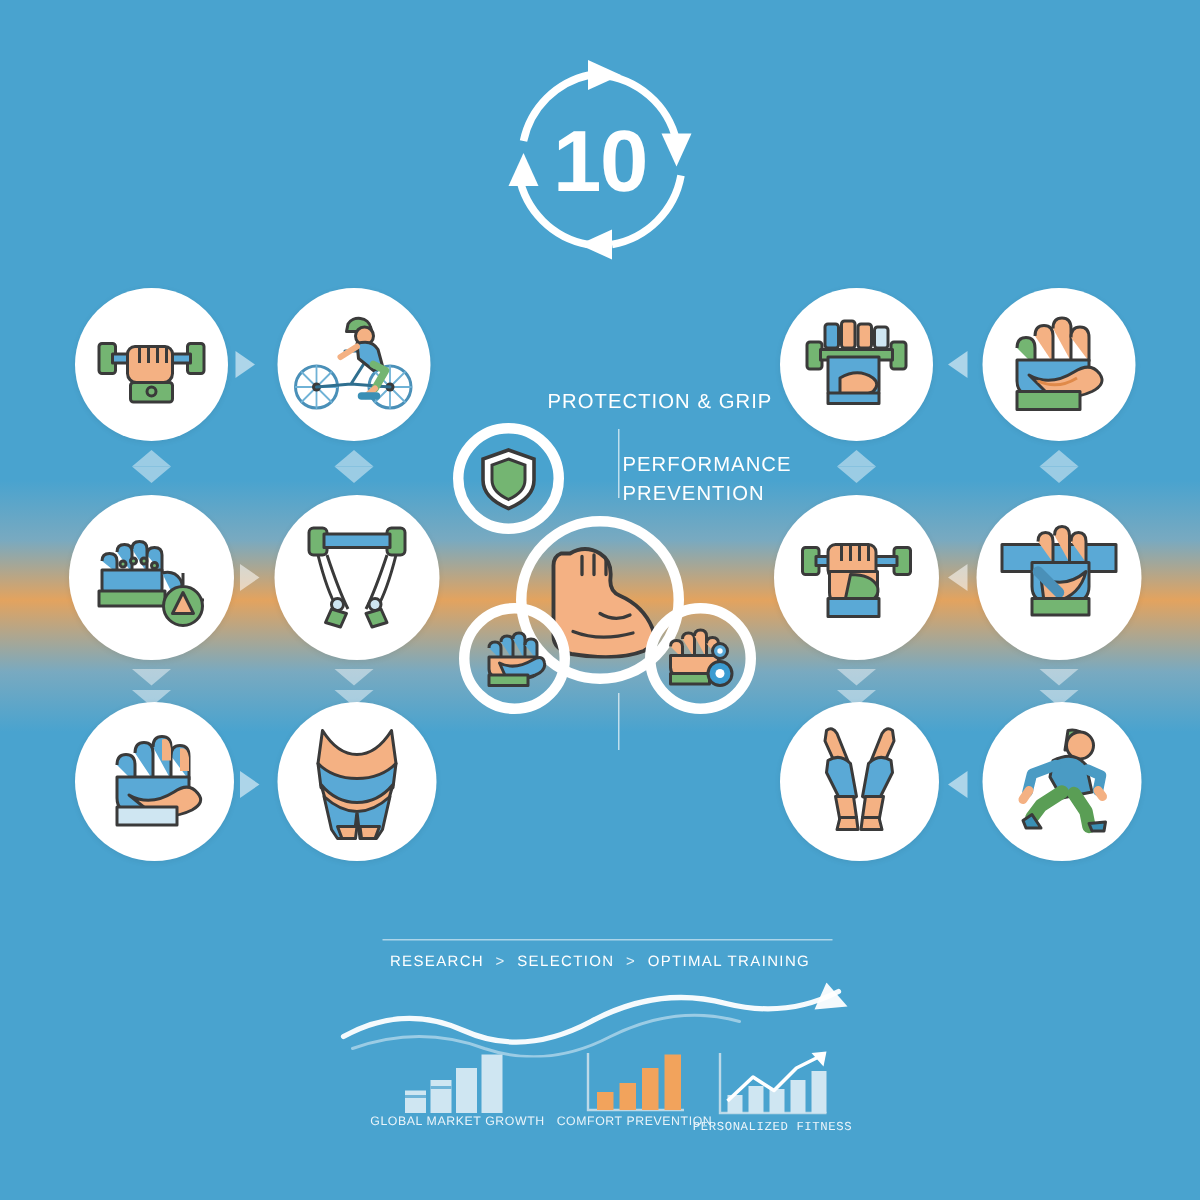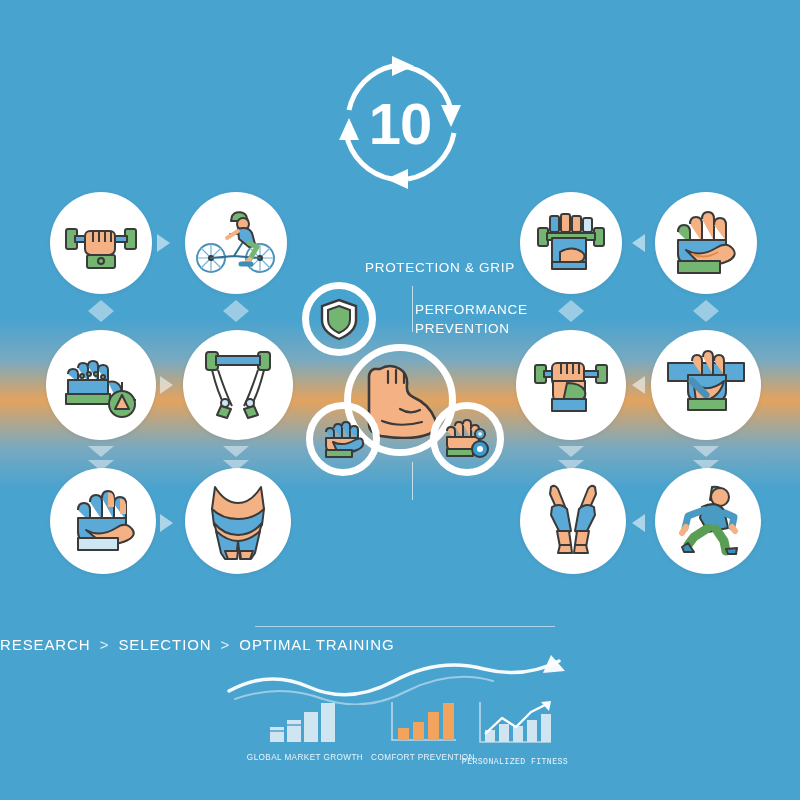--- a/index.html
+++ b/index.html
@@ -19,21 +19,21 @@
         rgba(160,175,180,0.55) 45%,
         rgba(240,163,85,0.92) 50%,
         rgba(160,175,180,0.55) 56%,
         rgba(73,163,207,0) 61%,
         rgba(73,163,207,0) 100%),
       #49a3cf;
     overflow:hidden;
   }
 
   
-  .cycle{ position:absolute; left:330px; top:48px; width:140px; height:150px; }
+  .cycle{ position:absolute; left:330px; top:32px; width:140px; height:150px; }
   .cycle svg{ display:block; }
   .cycle .num{
     position:absolute; left:0; top:0; width:140px; height:150px;
     display:flex; align-items:center; justify-content:center;
     color:#fff; font-size:58px; font-weight:700; letter-spacing:-1px;
   }
 
   
   .circle{
     position:absolute; border-radius:50%;
@@ -100,30 +100,30 @@
 
   .vline{ position:absolute; width:1px; background:rgba(255,255,255,.65); }
   #vline-top{ left:412px; top:286px; height:46px; }
   #vline-bottom{ left:412px; top:462px; height:38px; }
 
   
   .hr{ position:absolute; height:1px; background:rgba(255,255,255,.55); }
   #rule-top{ left:255px; top:626px; width:300px; }
   #flow-label{
     position:absolute; left:0; top:636px; width:800px;
-    color:#fff; font-size:15px; letter-spacing:.9px;
+    text-align:center; color:#fff; font-size:10px; letter-spacing:.9px;
   }
   #flow-label .sep{ opacity:.85; padding:0 4px; }
   #wave{ position:absolute; left:225px; top:655px; }
 
   .mini{ position:absolute; top:700px; width:120px; text-align:center; }
   #mini-0{ left:245px; } #mini-1{ left:363px; } #mini-2{ left:455px;font-family:Liberation Mono, monospace; }
   .mini .cap{
     color:#eaf4fa; font-size:8.2px; letter-spacing:.4px;
-    margin-top:11px; white-space:nowrap;
+    margin-top:1px; white-space:nowrap;
   }
   .mini svg{ display:block; margin:0 auto; }
 </style>
 </head>
 <body>
 
 <div id="stage">
 
   <div class="cycle">
     <svg width="140" height="150" viewBox="0 0 140 150">

